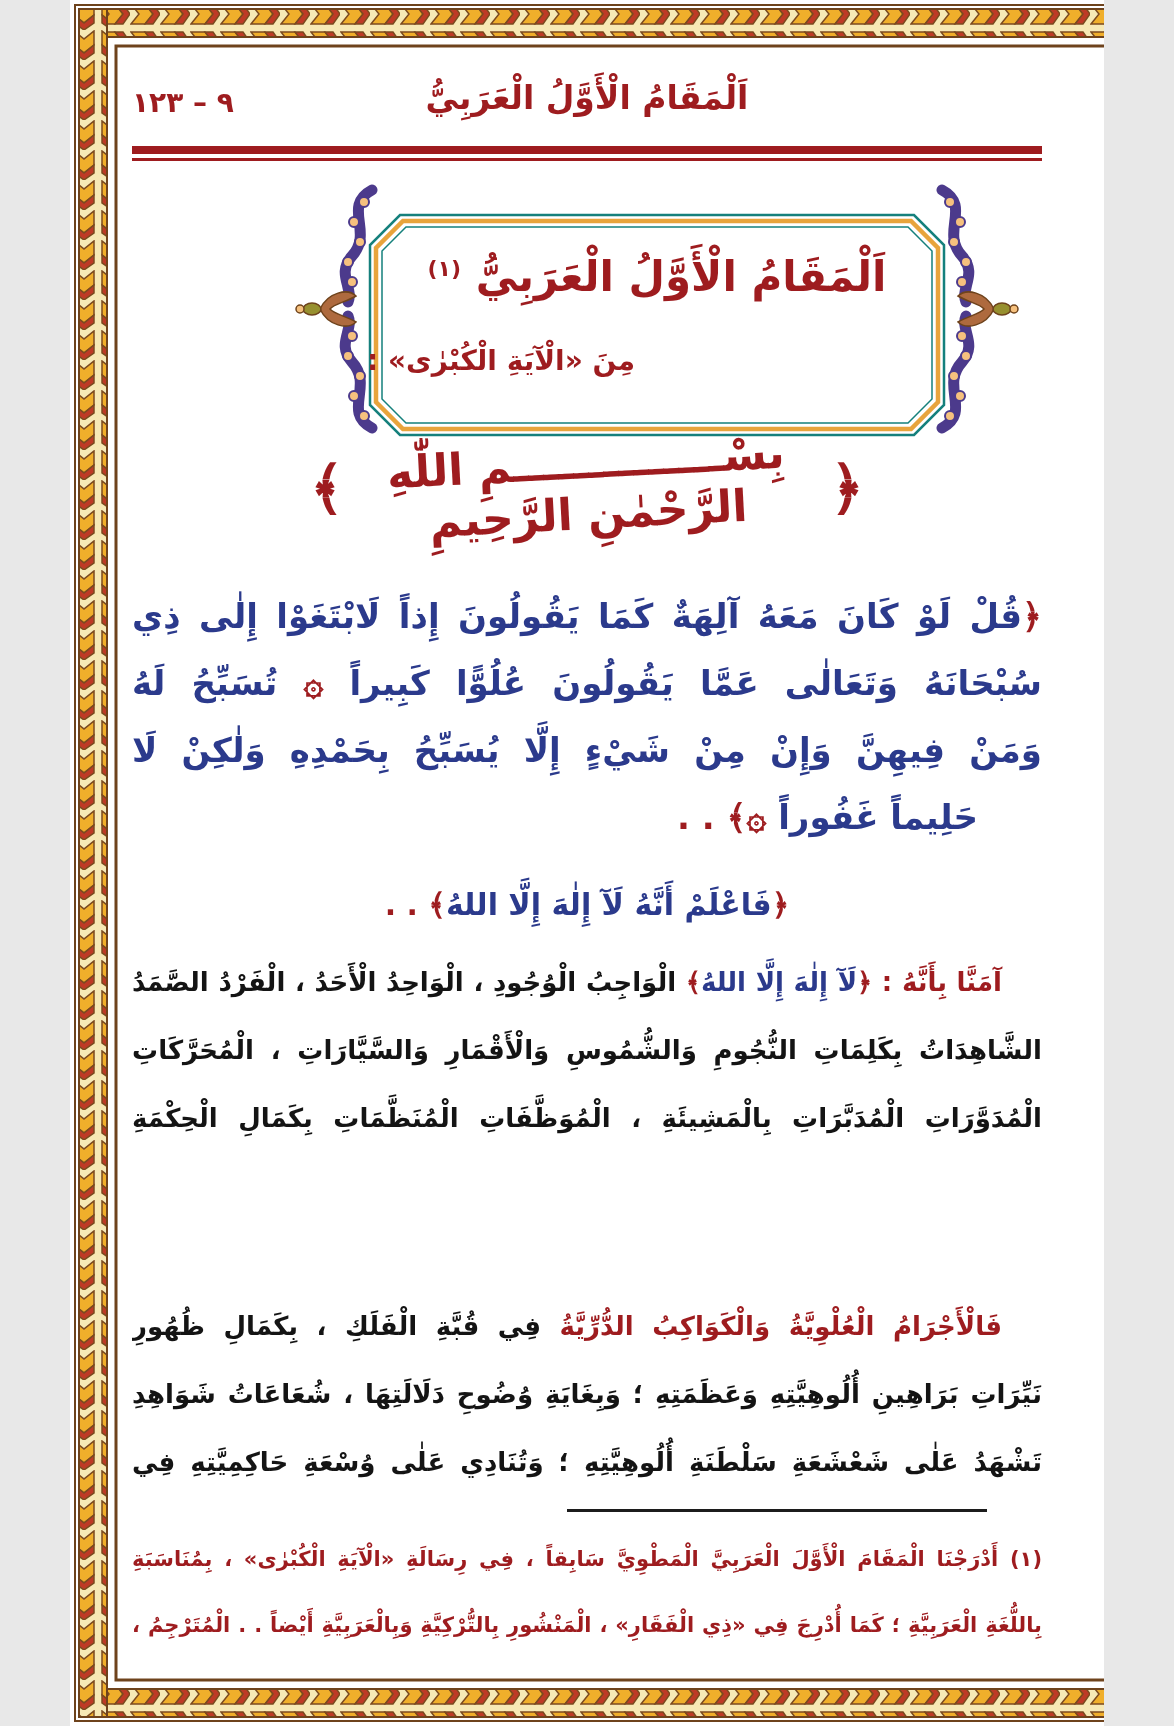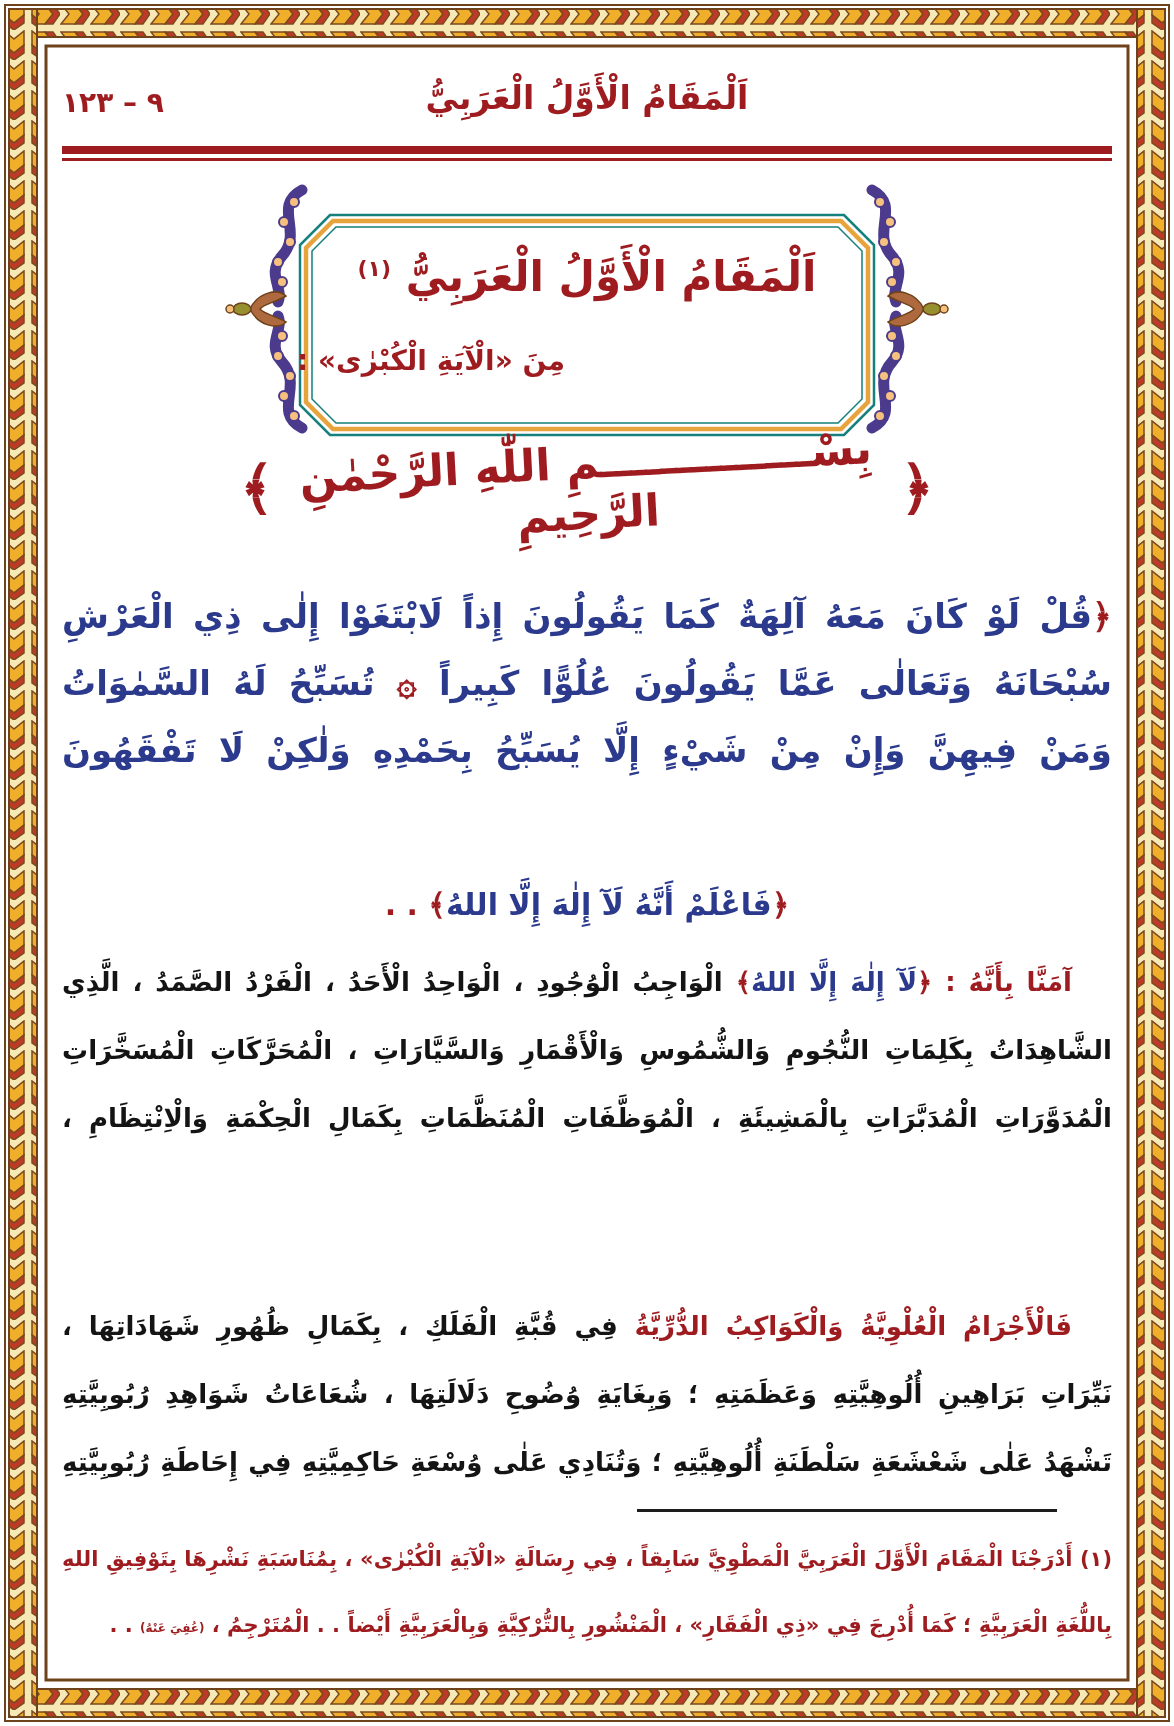--- a/index.html
+++ b/index.html
@@ -3,21 +3,21 @@
 <meta charset="utf-8">
 <style>
   :root{
     --red:#9E1C1F; --blue:#2B3A8C; --ink:#141414;
     --b-brown:#6E431C; --b-yellow:#F0AF2B; --b-red:#BE3A26; --b-cream:#F7E9B5;
     --f-teal:#15807C; --f-orange:#E8A43C;
     --o-purple:#4C3A8C; --o-peach:#F6C17E; --o-rust:#AE6A3E; --o-olive:#97902F;
   }
   html,body{margin:0;padding:0;background:#e8e8e8;}
   .page{
-    position:relative; width:1174px; height:1726px; margin:0 auto;
+    position:relative; width:1034px; height:1726px; margin:0 auto;
     background:#ffffff; overflow:hidden;
     font-family:"DejaVu Sans",sans-serif; direction:rtl;
   }
   .abs{position:absolute;}
   svg{display:block;}
 
   
   .t-line{
     direction:rtl; text-align:justify; text-align-last:justify;
     overflow:hidden;
@@ -168,20 +168,21 @@
   <div class="abs bismillah">
     <span class="bracket">﴿</span>
     <span class="btext">بِسْــــــــــــــمِ اللّٰهِ الرَّحْمٰنِ الرَّحِيمِ</span>
     <span class="bracket">﴾</span>
   </div>
 
   <div class="abs verse">
       <div class="t-line"><span class="seg-red">﴿</span><span class="seg-blue">قُلْ لَوْ كَانَ مَعَهُ آلِهَةٌ كَمَا يَقُولُونَ إِذاً لَابْتَغَوْا إِلٰى ذِي الْعَرْشِ سَبِيلاً </span><span class="seg-red">۞</span></div>
       <div class="t-line"><span class="seg-blue">سُبْحَانَهُ وَتَعَالٰى عَمَّا يَقُولُونَ عُلُوًّا كَبِيراً </span><span class="seg-red">۞</span><span class="seg-blue"> تُسَبِّحُ لَهُ السَّمٰوَاتُ السَّبْعُ وَالْأَرْضُ</span></div>
       <div class="t-line"><span class="seg-blue">وَمَنْ فِيهِنَّ وَإِنْ مِنْ شَيْءٍ إِلَّا يُسَبِّحُ بِحَمْدِهِ وَلٰكِنْ لَا تَفْقَهُونَ تَسْبِيحَهُمْ إِنَّهُ كَانَ</span></div>
+      <div class="t-line tail-left"><span class="seg-blue">حَلِيماً غَفُوراً </span><span class="seg-red">۞﴾ . .</span></div>
     </div>
 
   <div class="abs shahada">
       <div class="t-line center"><span class="seg-red">﴿</span><span class="seg-blue">فَاعْلَمْ أَنَّهُ لَآ إِلٰهَ إِلَّا اللهُ</span><span class="seg-red">﴾ . .</span></div>
     </div>
 
   <div class="abs para p1">
       <div class="t-line first"><span class="seg-red">آمَنَّا بِأَنَّهُ : </span><span class="seg-red">﴿</span><span class="seg-blue">لَآ إِلٰهَ إِلَّا اللهُ</span><span class="seg-red">﴾</span><span class="seg-black"> الْوَاجِبُ الْوُجُودِ ، الْوَاحِدُ الْأَحَدُ ، الْفَرْدُ الصَّمَدُ ، الَّذِي</span></div>
       <div class="t-line"><span class="seg-black">الشَّاهِدَاتُ بِكَلِمَاتِ النُّجُومِ وَالشُّمُوسِ وَالْأَقْمَارِ وَالسَّيَّارَاتِ ، الْمُحَرَّكَاتِ الْمُسَخَّرَاتِ بِالْإِرَادَةِ ،</span></div>
       <div class="t-line"><span class="seg-black">الْمُدَوَّرَاتِ الْمُدَبَّرَاتِ بِالْمَشِيئَةِ ، الْمُوَظَّفَاتِ الْمُنَظَّمَاتِ بِكَمَالِ الْحِكْمَةِ وَالْاِنْتِظَامِ ، وَالْمُسْتَخْدَمَاتِ</span></div>

